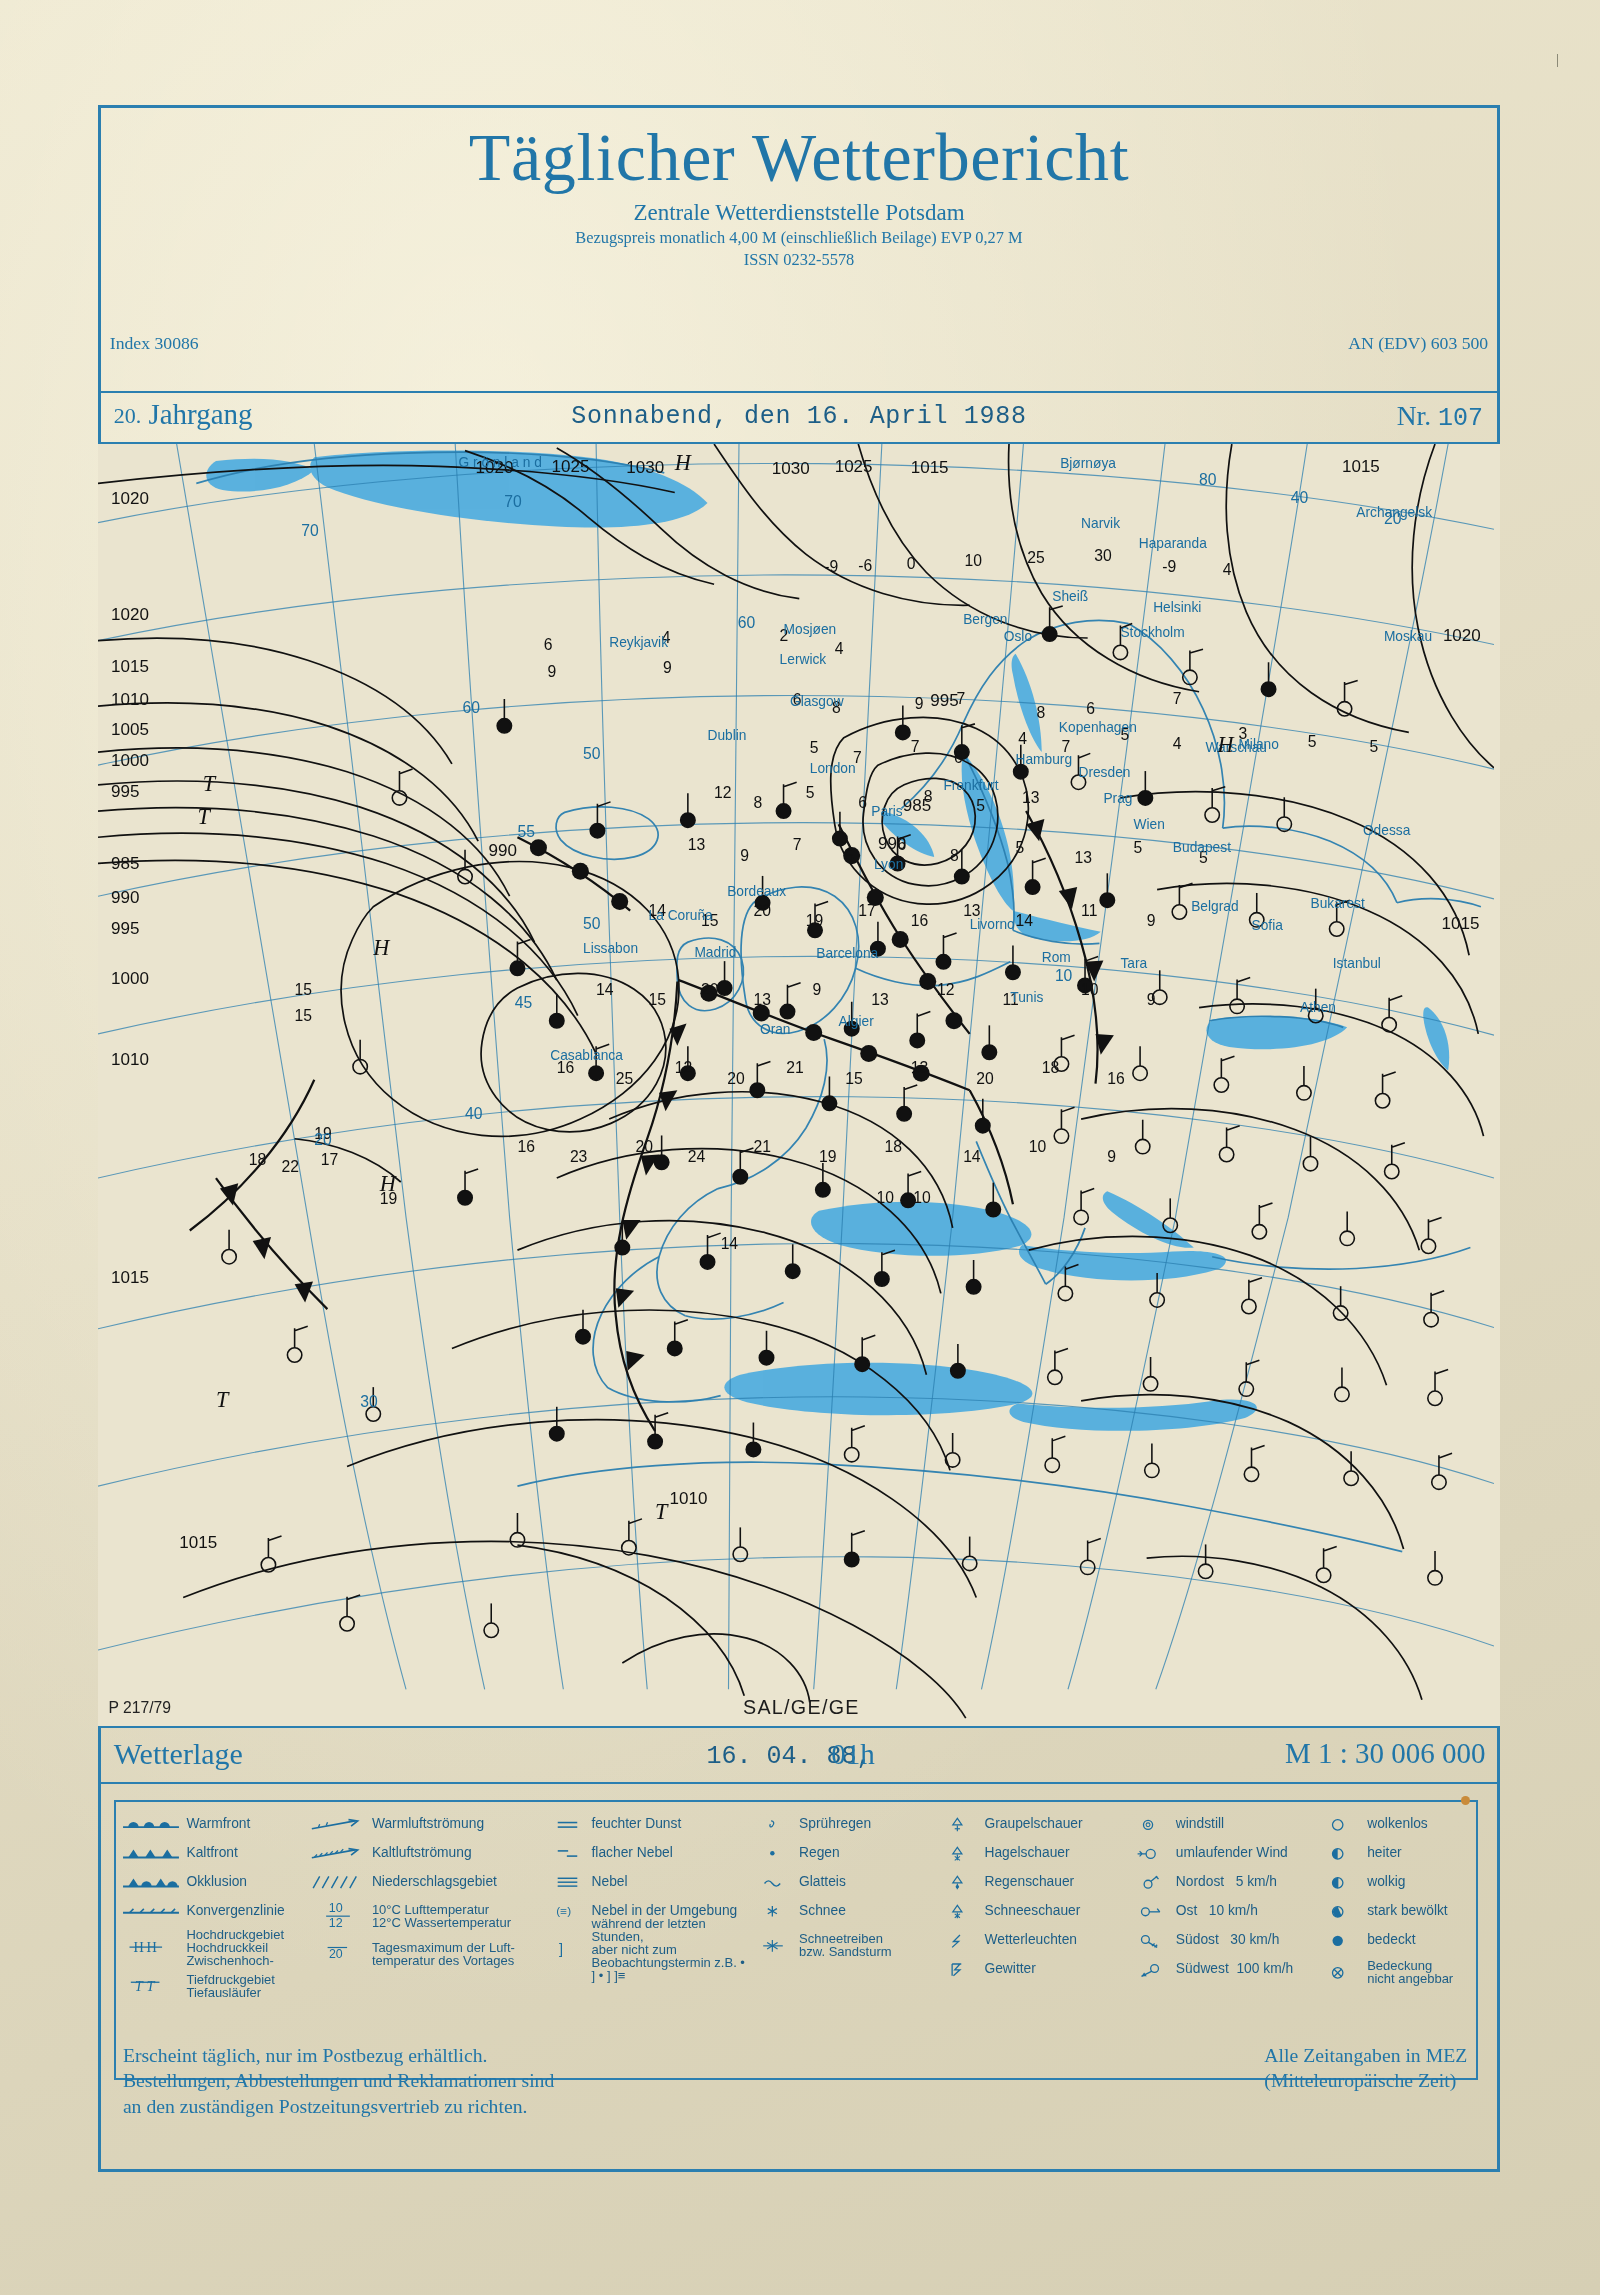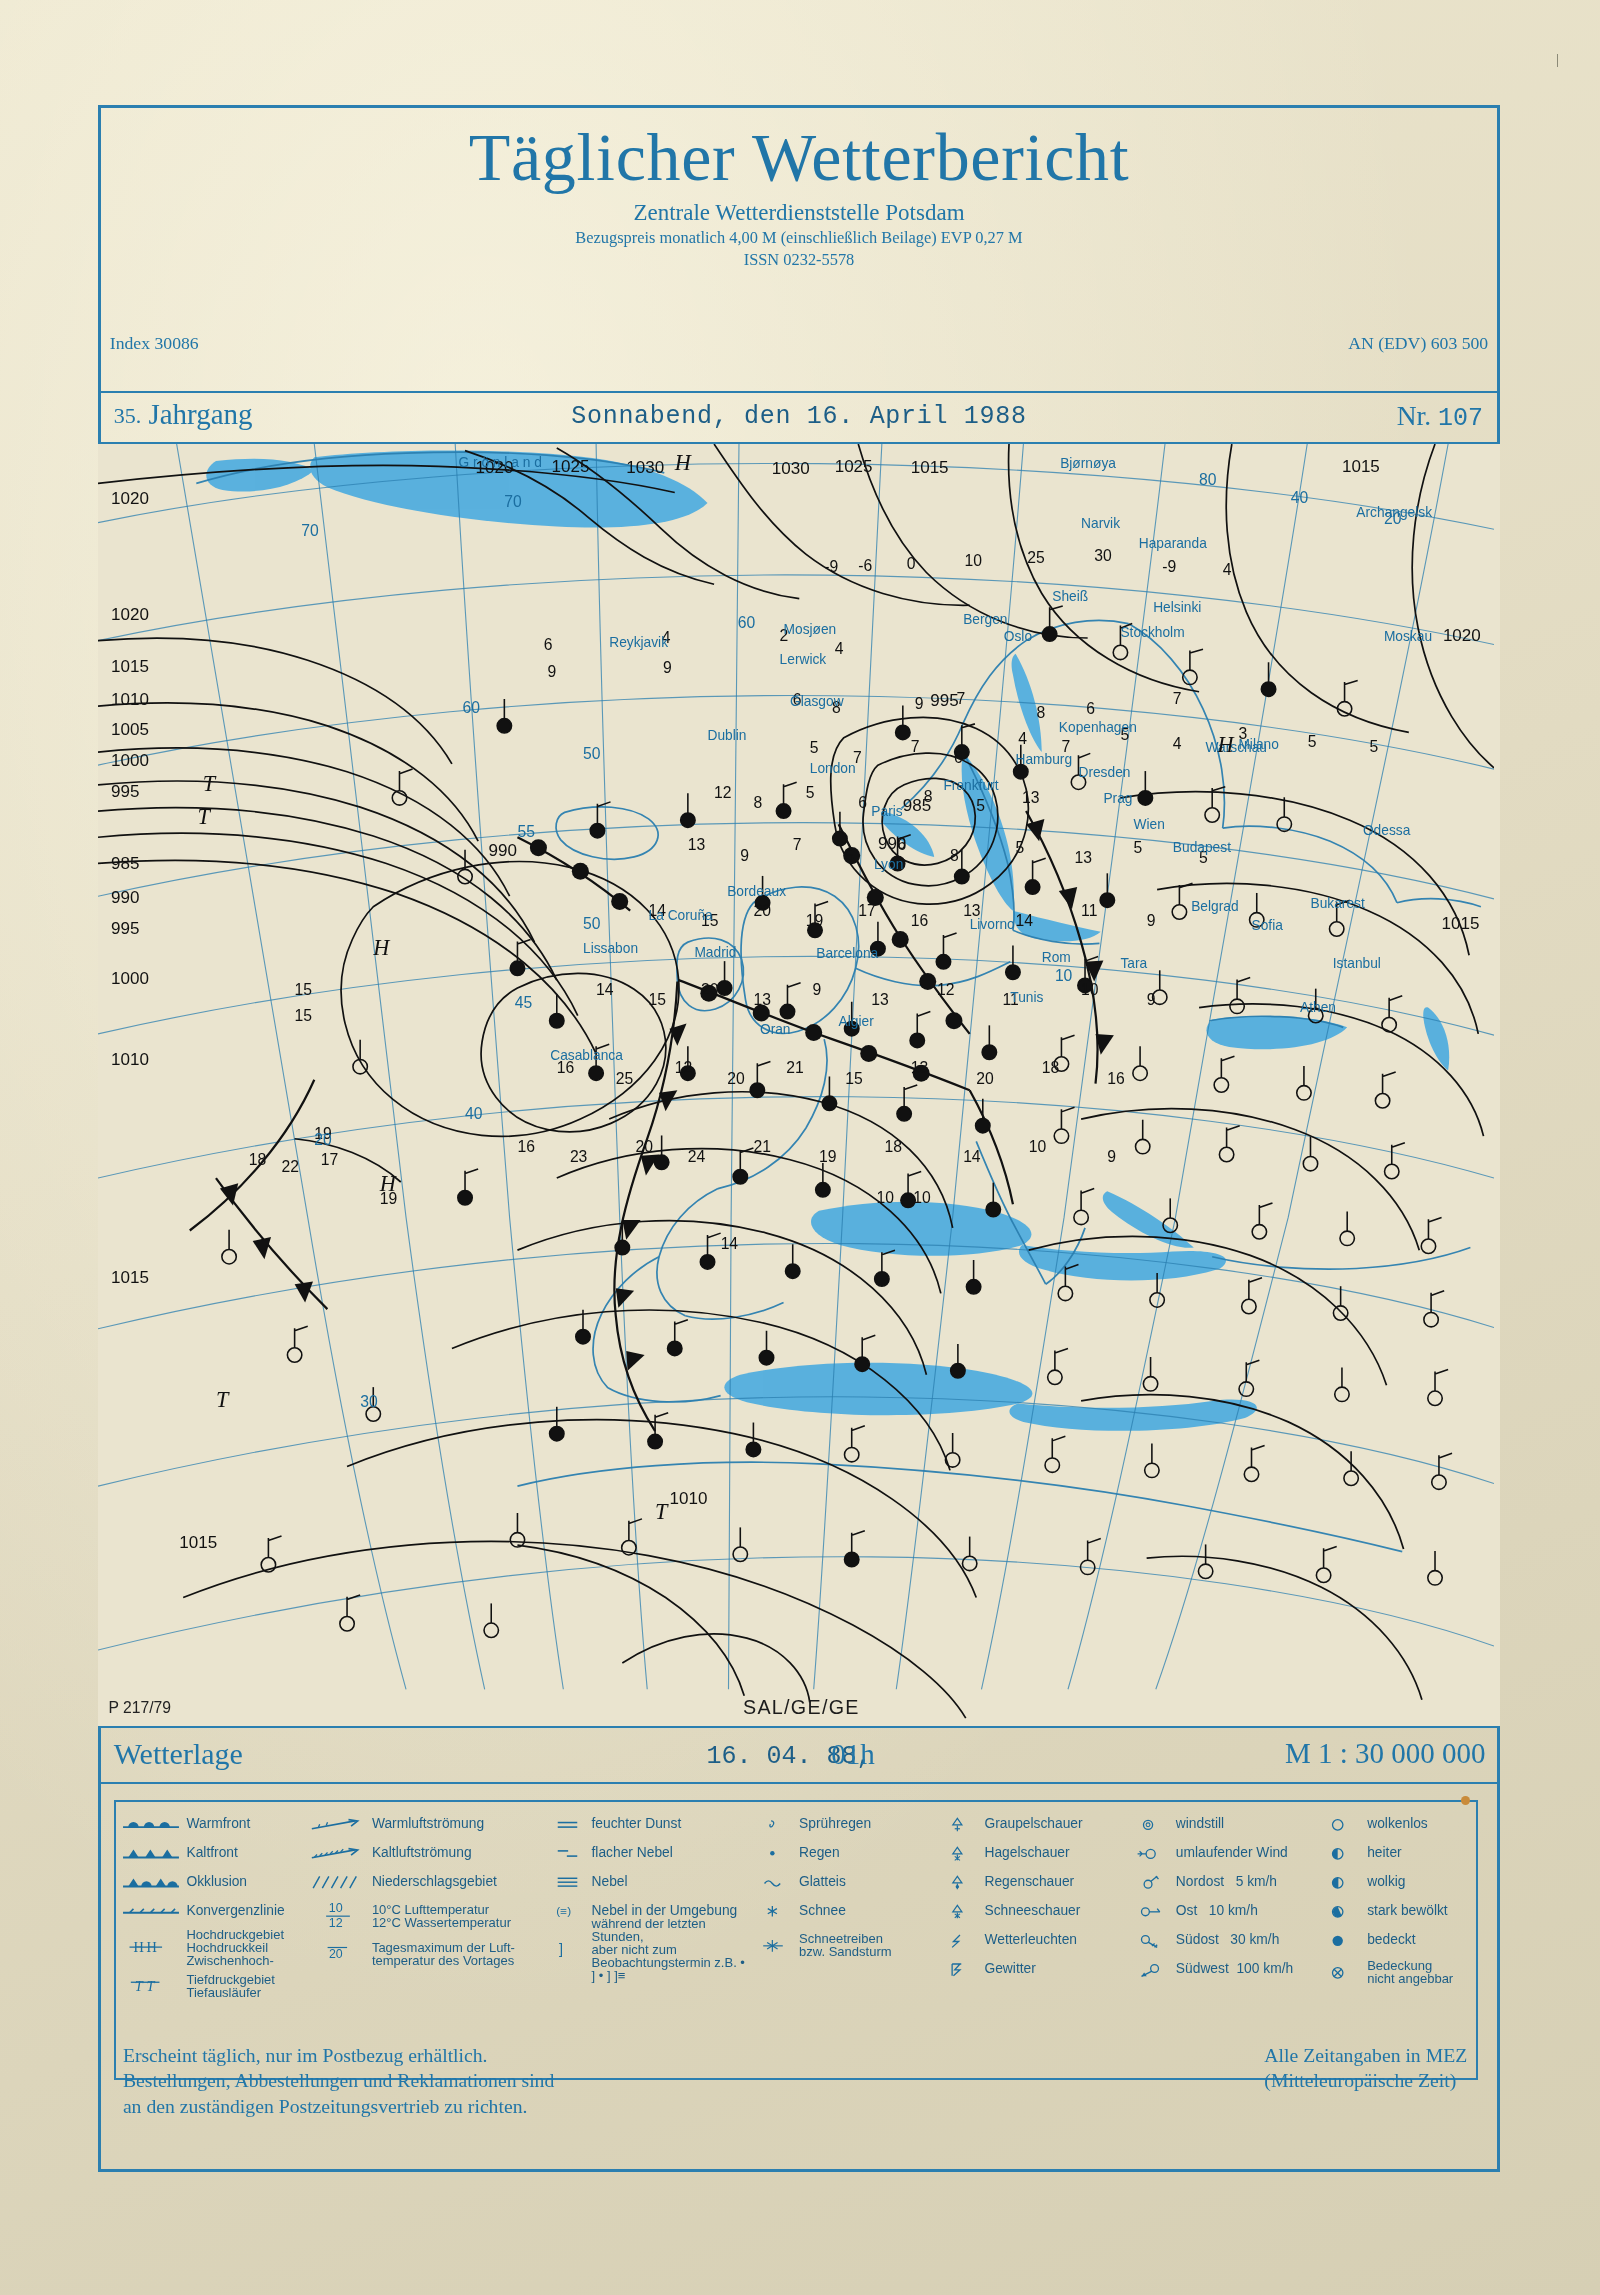--- a/index.html
+++ b/index.html
@@ -321,21 +321,21 @@
       <div class="main-title">Täglicher Wetterbericht</div>
       <div class="sub2">Zentrale Wetterdienststelle Potsdam</div>
       <div class="note2">Bezugspreis monatlich 4,00 M (einschließlich Beilage) EVP 0,27 M</div>
       <div class="issn">ISSN 0232-5578</div>
       <div class="index-left">Index 30086</div>
       <div class="an-right">AN (EDV) 603 500</div>
     </div>
 
     <div class="issue-bar">
       <div class="jahrgang">
-        <span class="num">35.</span>
+        <span class="num">20.</span>
         <span>Jahrgang</span>
       </div>
       <div class="datum">Sonnabend, den 16. April 1988</div>
       <div class="nummer">
         <span>Nr.</span>
         <span class="n">107</span>
       </div>
     </div>
 
     <div class="map-wrap">
@@ -1211,21 +1211,21 @@
       </svg>
 
       <div class="map-corner-label">P 217/79</div>
       <div class="map-sal">SAL/GE/GE</div>
     </div>
 
     <div class="wetterlage-bar">
       <div class="wl-label">Wetterlage</div>
       <div class="wl-date">16. 04. 88,</div>
       <div class="wl-hour">01h</div>
-      <div class="wl-scale">M 1 : 30 000 000</div>
+      <div class="wl-scale">M 1 : 30 006 000</div>
     </div>
 
     <div class="legend">
 
       <div class="legend-col c1">
         <div class="lg-row">
           <span class="lg-sym">
             <svg width="56" height="13" viewBox="0 0 86 20">
                 <line x1="0" y1="14" x2="86" y2="14" stroke="#1b6ea0" stroke-width="3"></line>
                 <path d="M8,14 a8,8 0 0 1 16,0 M32,14 a8,8 0 0 1 16,0 M56,14 a8,8 0 0 1 16,0" fill="#1b6ea0"></path>

